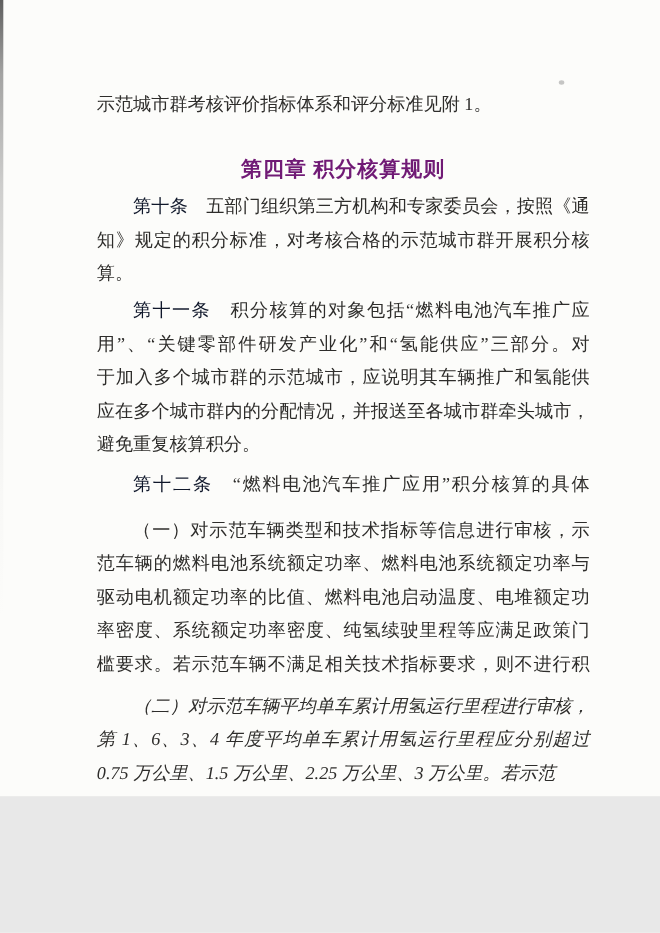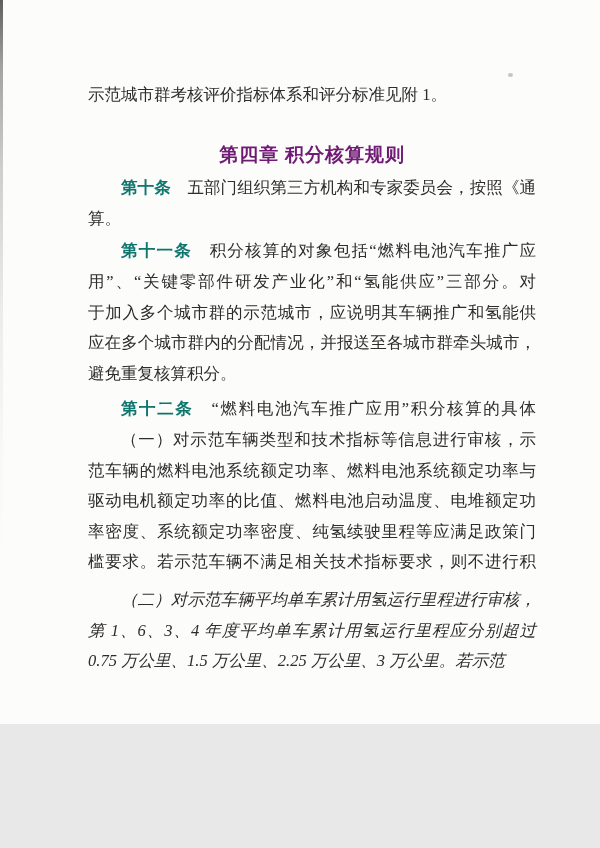--- a/index.html
+++ b/index.html
@@ -22,36 +22,36 @@
   }
   .line {
     line-height: 30.6px;
     min-height: 30.6px;
   }
   .just {
     text-align: justify;
     text-align-last: justify;
   }
   .indent { text-indent: 2em; }
-  .para b { font-weight: 700; color: #0f766e; }
+  .para b { font-weight: 400; color: #0f172a; }
 
   .heading {
     margin-top: 29px;
     line-height: 30.6px;
     text-align: center;
     font-weight: 700;
     font-size: 19px;
     letter-spacing: 1px;
     color: #701a75;
   }
   
   [data-name="article-10"] { margin-top: 3px; }
   [data-name="article-11"] { margin-top: 2px; }
   [data-name="article-12"] { margin-top: 5px; }
-  [data-name="item-1"]     { margin-top: 0; }
+  [data-name="item-1"]     { margin-top: 11px; }
   [data-name="item-2"]     { margin-top: 7px; font-style: italic; }
 
   .page-num {
     position: absolute;
     left: 0;
     right: 0;
     top: 776px;
     text-align: center;
     font-size: 14px;
     color: #5a5a5a;
@@ -90,20 +90,21 @@
   <div class="edge-artifact" data-name="scan-edge-artifact"></div>
   <div class="speck" data-name="scan-speck"></div>
 
   <div class="content" data-name="document-body">
       <div class="para" data-name="intro-paragraph">
         <div class="line" data-name="text-line">示范城市群考核评价指标体系和评分标准见附 1。</div>
       </div>
       <div class="heading" data-name="chapter-heading">第四章 积分核算规则</div>
       <div class="para" data-name="article-10">
         <div class="line indent just" data-name="text-line"><b data-name="article-number">第十条</b>　五部门组织第三方机构和专家委员会，按照《通</div>
+        <div class="line just" data-name="text-line">知》规定的积分标准，对考核合格的示范城市群开展积分核</div>
         <div class="line" data-name="text-line">算。</div>
       </div>
       <div class="para" data-name="article-11">
         <div class="line indent just" data-name="text-line"><b data-name="article-number">第十一条</b>　积分核算的对象包括“燃料电池汽车推广应</div>
         <div class="line just" data-name="text-line">用”、“关键零部件研发产业化”和“氢能供应”三部分。对</div>
         <div class="line just" data-name="text-line">于加入多个城市群的示范城市，应说明其车辆推广和氢能供</div>
         <div class="line just" data-name="text-line">应在多个城市群内的分配情况，并报送至各城市群牵头城市，</div>
         <div class="line" data-name="text-line">避免重复核算积分。</div>
       </div>
       <div class="para" data-name="article-12">

